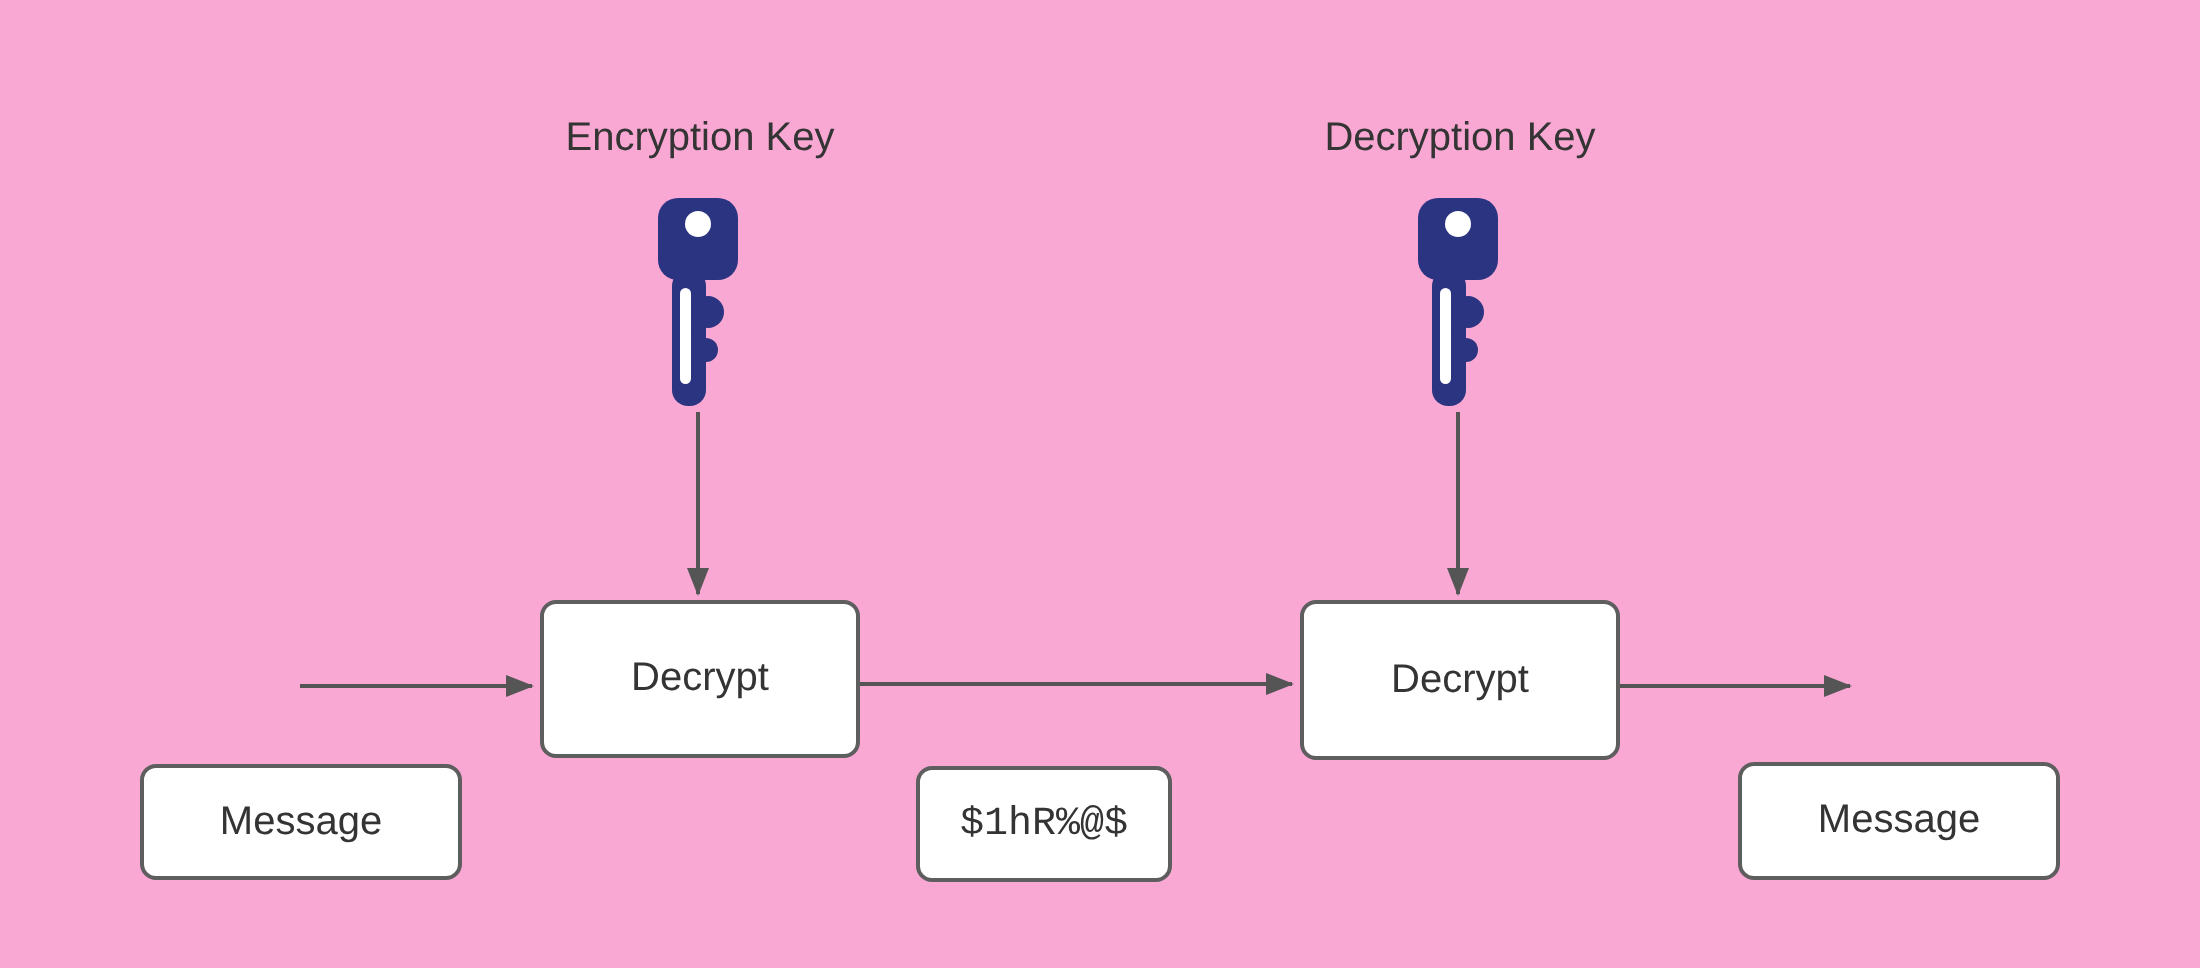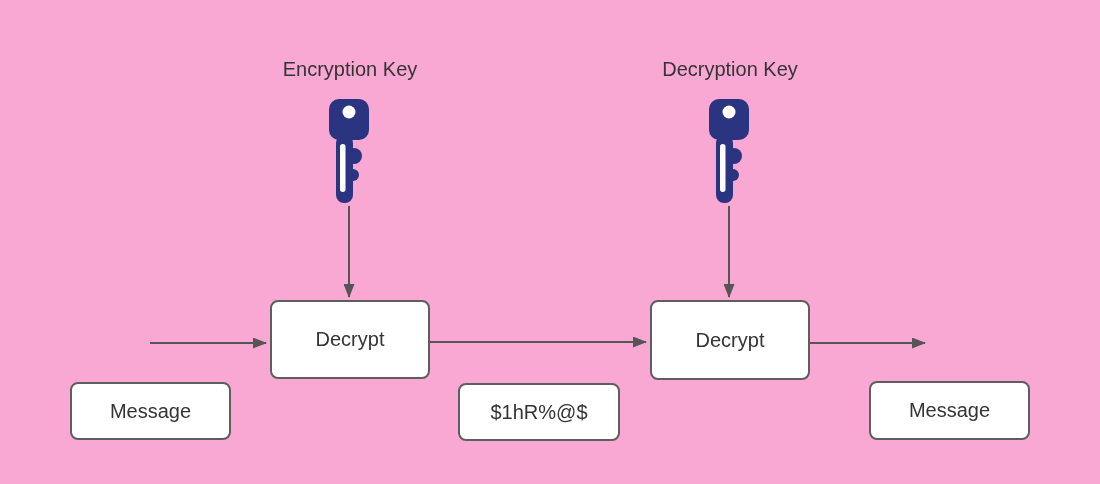--- a/index.html
+++ b/index.html
@@ -35,22 +35,22 @@
     background: #ffffff;
     border: 2px solid var(--box-border, #5e5e5e);
     border-radius: 8px;
     font-size: 20px;
     color: var(--text, #343434);
     white-space: nowrap;
   }
   .box-encrypt { left: 270px; top: 300px; width: 160px; height: 79px; }
   .box-decrypt { left: 650px; top: 300px; width: 160px; height: 80px; text-align: center; }
   .box-msg-left  { left: 70px;  top: 382px; width: 161px; height: 58px; }
-  .box-cipher    { left: 458px; top: 383px; width: 162px; height: 58px;
-                   font-family: Liberation Sans, sans-serif; }
+  .box-cipher    { left: 458px; top: 383px; width: 128px; height: 58px;
+                   font-family: Liberation Mono, monospace; }
   .box-msg-right { left: 869px; top: 381px; width: 161px; height: 59px; }
 
   .arrow-layer {
     position: absolute;
     left: 0; top: 0;
     width: 1100px; height: 484px;
     pointer-events: none;
   }
   .arrow-layer line {
     stroke: var(--arrow, #555555);

